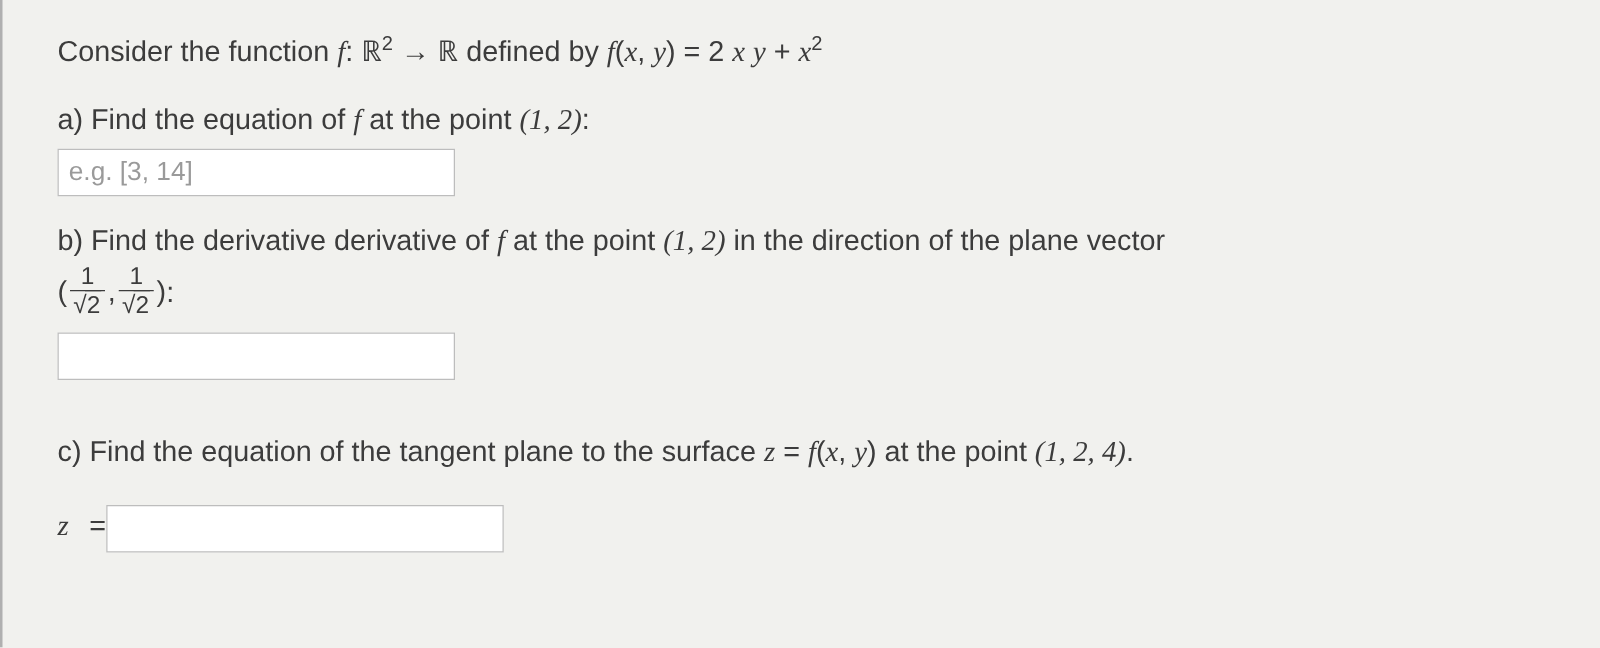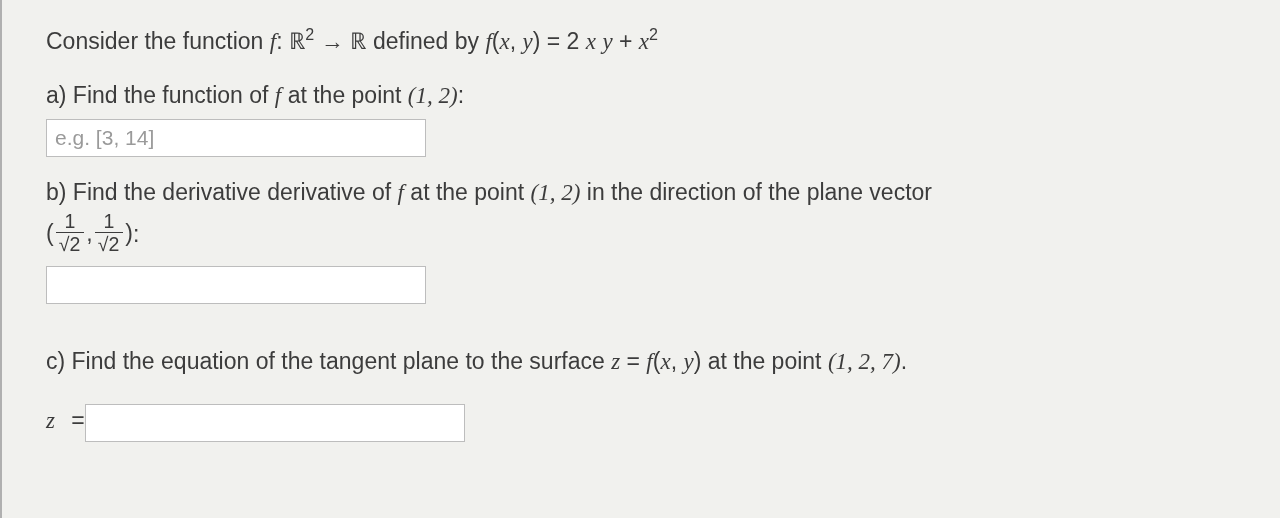--- a/index.html
+++ b/index.html
@@ -29,21 +29,21 @@
     font-family: "Cambria Math", "STIXGeneral", "Times New Roman", serif;
     font-style: italic;
   }
   .bb { 
     font-family: "Cambria Math", "STIXGeneral", serif;
     font-style: normal;
   }
   sup { font-size: 0.7em; vertical-align: super; line-height: 0; }
   .answer-input {
     display: inline-block;
-    width: 380px;
+    width: 318px;
     height: 38px;
     font-size: 21px;
     border: 1px solid #bdbdbd;
     background: #ffffff;
     box-sizing: border-box;
     padding: 2px 8px;
     vertical-align: middle;
     font-family: inherit;
     color: #3c3c3c;
     margin-top: 4px;
@@ -108,21 +108,21 @@
     <div class="line">
       <span>Consider the function </span>
       <span><span class="math">f</span>: <span class="bb">ℝ</span><sup>2</sup> → <span class="bb">ℝ</span></span>
       <span> defined by </span>
       <span><span class="math">f</span>(<span class="math">x</span>, <span class="math">y</span>) = 2 <span class="math">x</span> <span class="math">y</span> + <span class="math">x</span><sup>2</sup></span>
     </div>
   </div>
 
   <div class="block">
     <div class="line">
-      <span>a) Find the function of </span>
+      <span>a) Find the equation of </span>
       <span><span class="math">f</span></span>
       <span> at the point </span>
       <span class="math rm">(1, 2)</span><span>:</span>
     </div>
     <div class="input-row">
       <input type="text" class="answer-input" placeholder="e.g. [3, 14]" style="">
     </div>
   </div>
 
   <div class="block">
@@ -145,21 +145,21 @@
     <div class="input-row part-b-input">
       <input type="text" class="answer-input" style="">
     </div>
   </div>
 
   <div class="block part-c-block">
     <div class="line">
       <span>c) Find the equation of the tangent plane to the surface </span>
       <span><span class="math">z</span> = <span class="math">f</span>(<span class="math">x</span>, <span class="math">y</span>)</span>
       <span> at the point </span>
-      <span class="math rm">(1, 2, 7)</span><span>.</span>
+      <span class="math rm">(1, 2, 4)</span><span>.</span>
     </div>
     <div class="zrow">
       <span class="line"><span class="math">z</span> <span class="rm">=</span></span>
       <input type="text" class="answer-input" style="">
     </div>
   </div>
 
 </div>
 
 </body></html>

